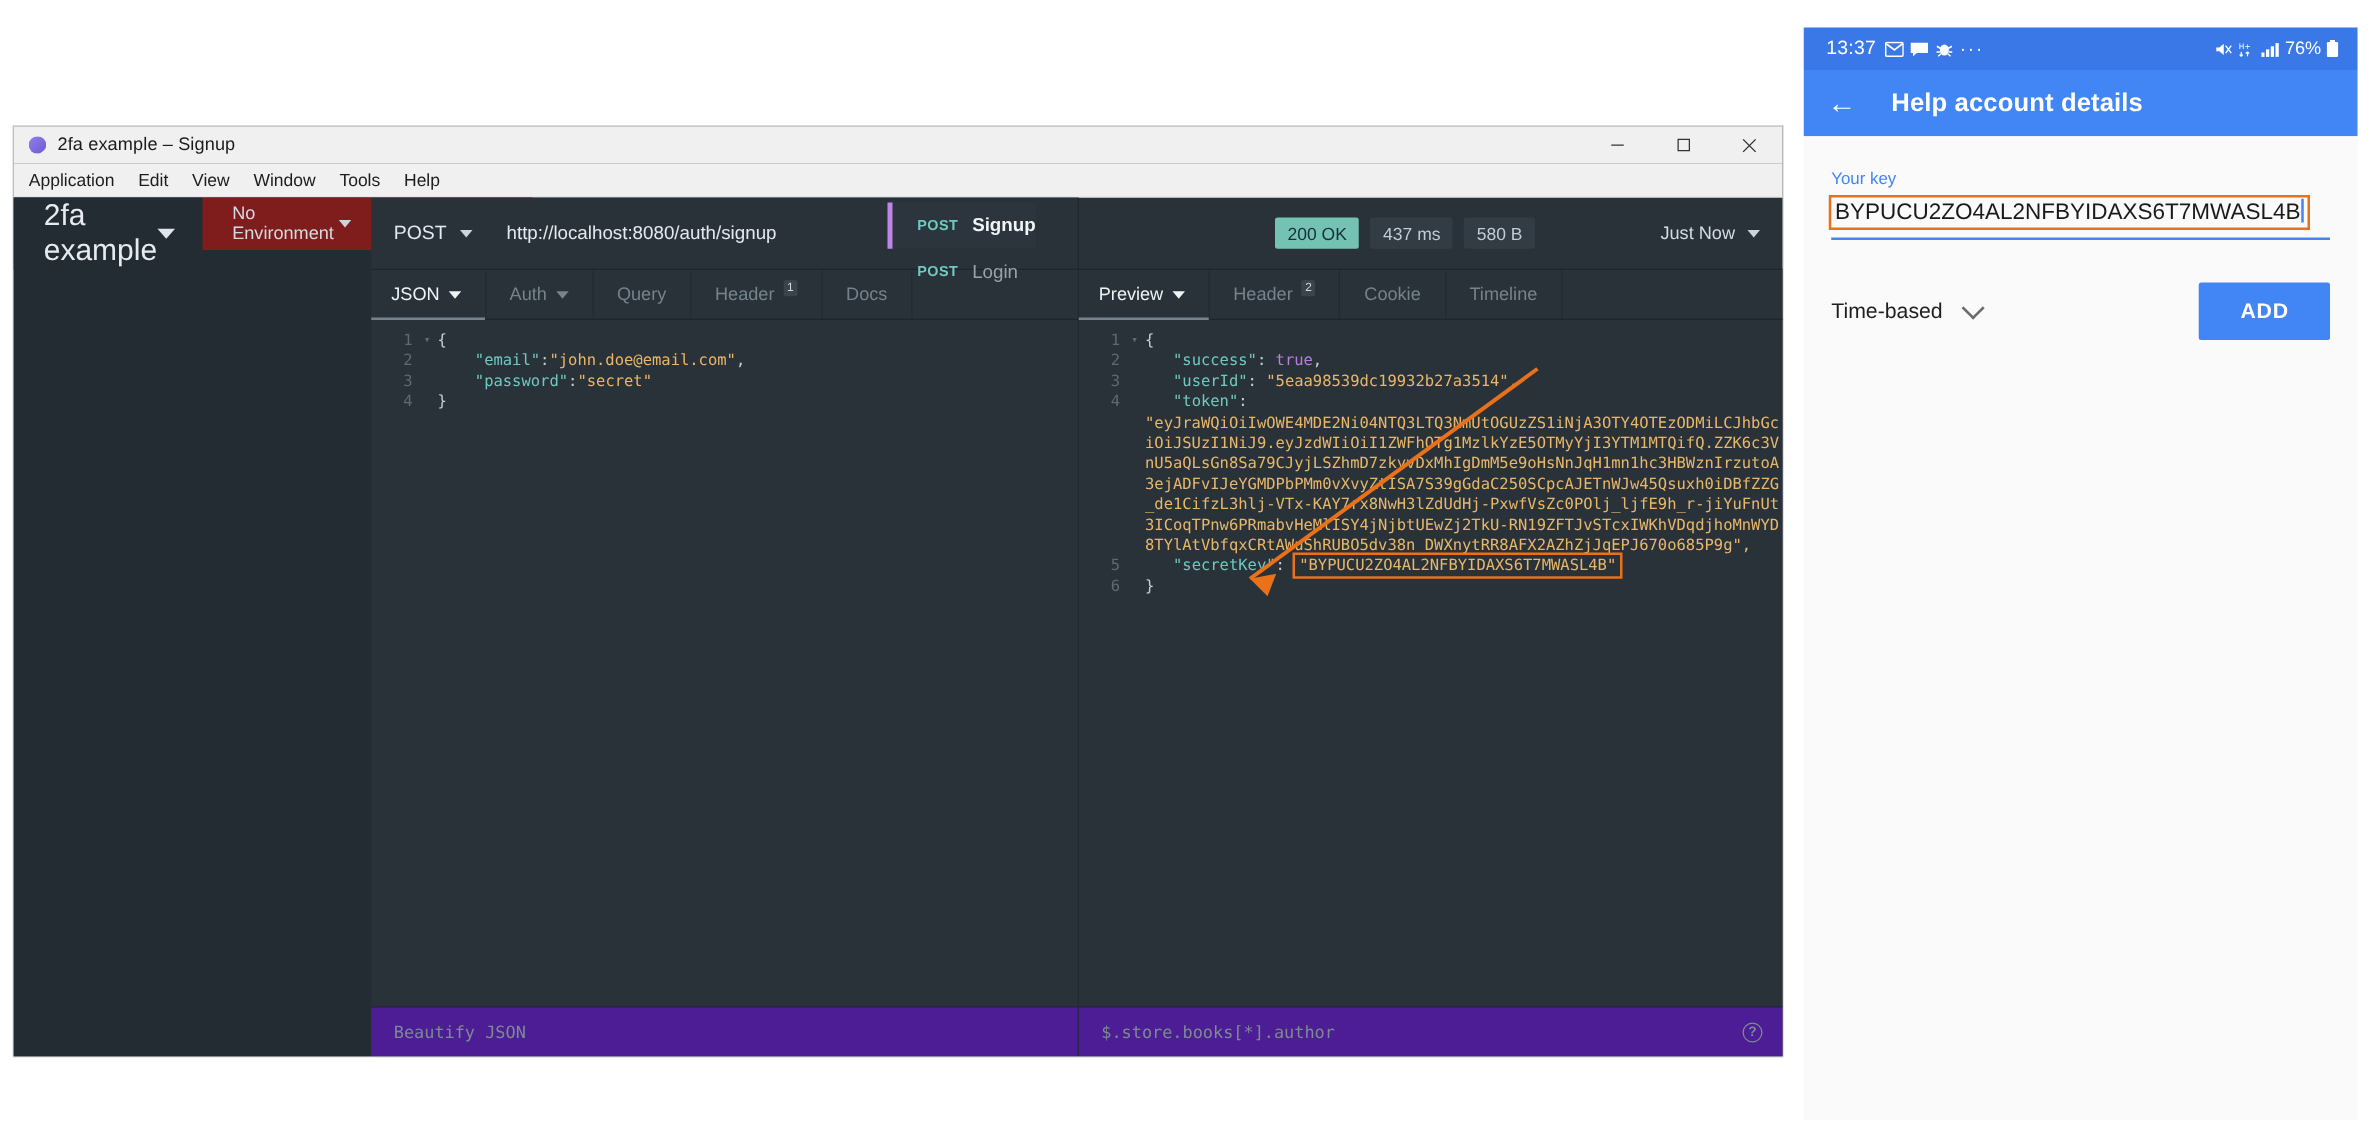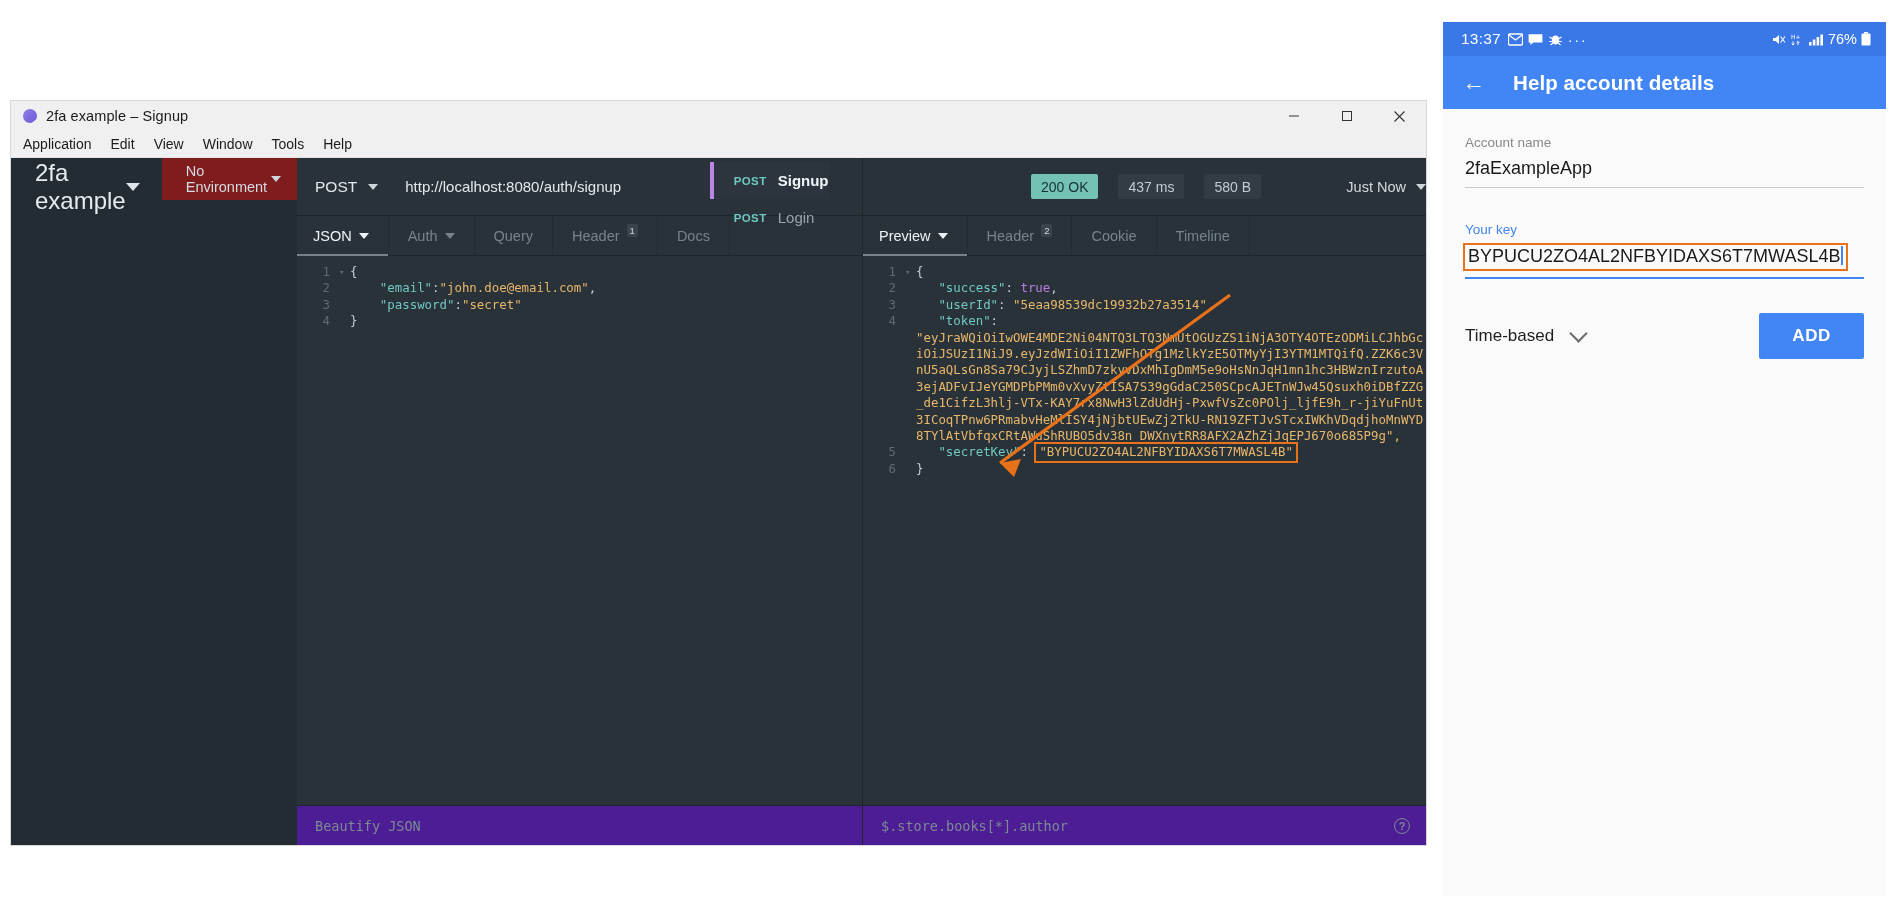--- a/index.html
+++ b/index.html
@@ -86,25 +86,25 @@
   
   .main-cols { flex:1; display:flex; }
   .col-req { width: 566px; flex:none; border-right:1px solid #1e262c; display:flex; flex-direction:column; }
   .col-res { flex:1; display:flex; flex-direction:column; }
 
   .url-bar { height: 58px; display:flex; align-items:center; background:#2a3239; border-bottom:1px solid #1e262c; }
   .method-box { display:flex; align-items:center; gap:9px; padding: 0 16px 0 18px; }
   .method-label { font-size:15.5px; color:#e3e9ee; }
   .url-text { font-size:15px; color:#e3e9ee; padding-left: 11px; flex:1; }
 
-  .res-topbar { height:58px; display:flex; align-items:center; gap:20px; padding-left: 18px; border-bottom:1px solid #1e262c; }
+  .res-topbar { height:58px; display:flex; align-items:center; gap:9px; padding-left: 18px; border-bottom:1px solid #1e262c; }
   .badge { height:25px; display:flex; align-items:center; padding: 0 10px; font-size:14px; border-radius:2px; }
   .badge.ok { background:#74c2b4; color:#16303a; font-weight:400; }
   .badge.neutral { background:#323c44; color:#c3ccd3; }
-  .just-now { margin-left:auto; font-size:14.5px; color:#d4dbe1; display:flex; align-items:center; gap:8px; }
+  .just-now { margin-left:auto; font-size:14.5px; color:#d4dbe1; padding-right: 18px; display:flex; align-items:center; gap:8px; }
 
   .tabrow { height: 40px; display:flex; align-items:stretch; border-bottom:1px solid #1e262c; background:#2a3239; }
   .tab {
     display:flex; align-items:center; gap:7px; padding: 0 19px; font-size:14.5px;
     color:#75838d; border-right:1px solid #232b32; position:relative;
   }
   .tab.first { padding-left: 16px; }
   .tab.active { color:#eef3f6; }
   .tab.active:after {
     content:''; position:absolute; left:0; right:0; bottom:-1px; height:2px; background:#76838d;
@@ -427,24 +427,20 @@
           </svg>
       </div>
     </div>
 
     <div class="appbar">
       <span class="back-arrow">←</span>
       <span class="appbar-title">Help account details</span>
     </div>
 
     <div class="form">
-      <div class="field">
-        <div class="field-label">Account name</div>
-        <div class="field-value">2faExampleApp</div>
-      </div>
 
       <div class="field focus-wrap">
         <div class="field-label focused">Your key</div>
         <div class="field-value focused">
           <span class="key-box"><span>BYPUCU2ZO4AL2NFBYIDAXS6T7MWASL4B</span><span class="caret-bar"></span></span>
         </div>
       </div>
 
       <div class="bottom-row">
         <div class="dropdown">

